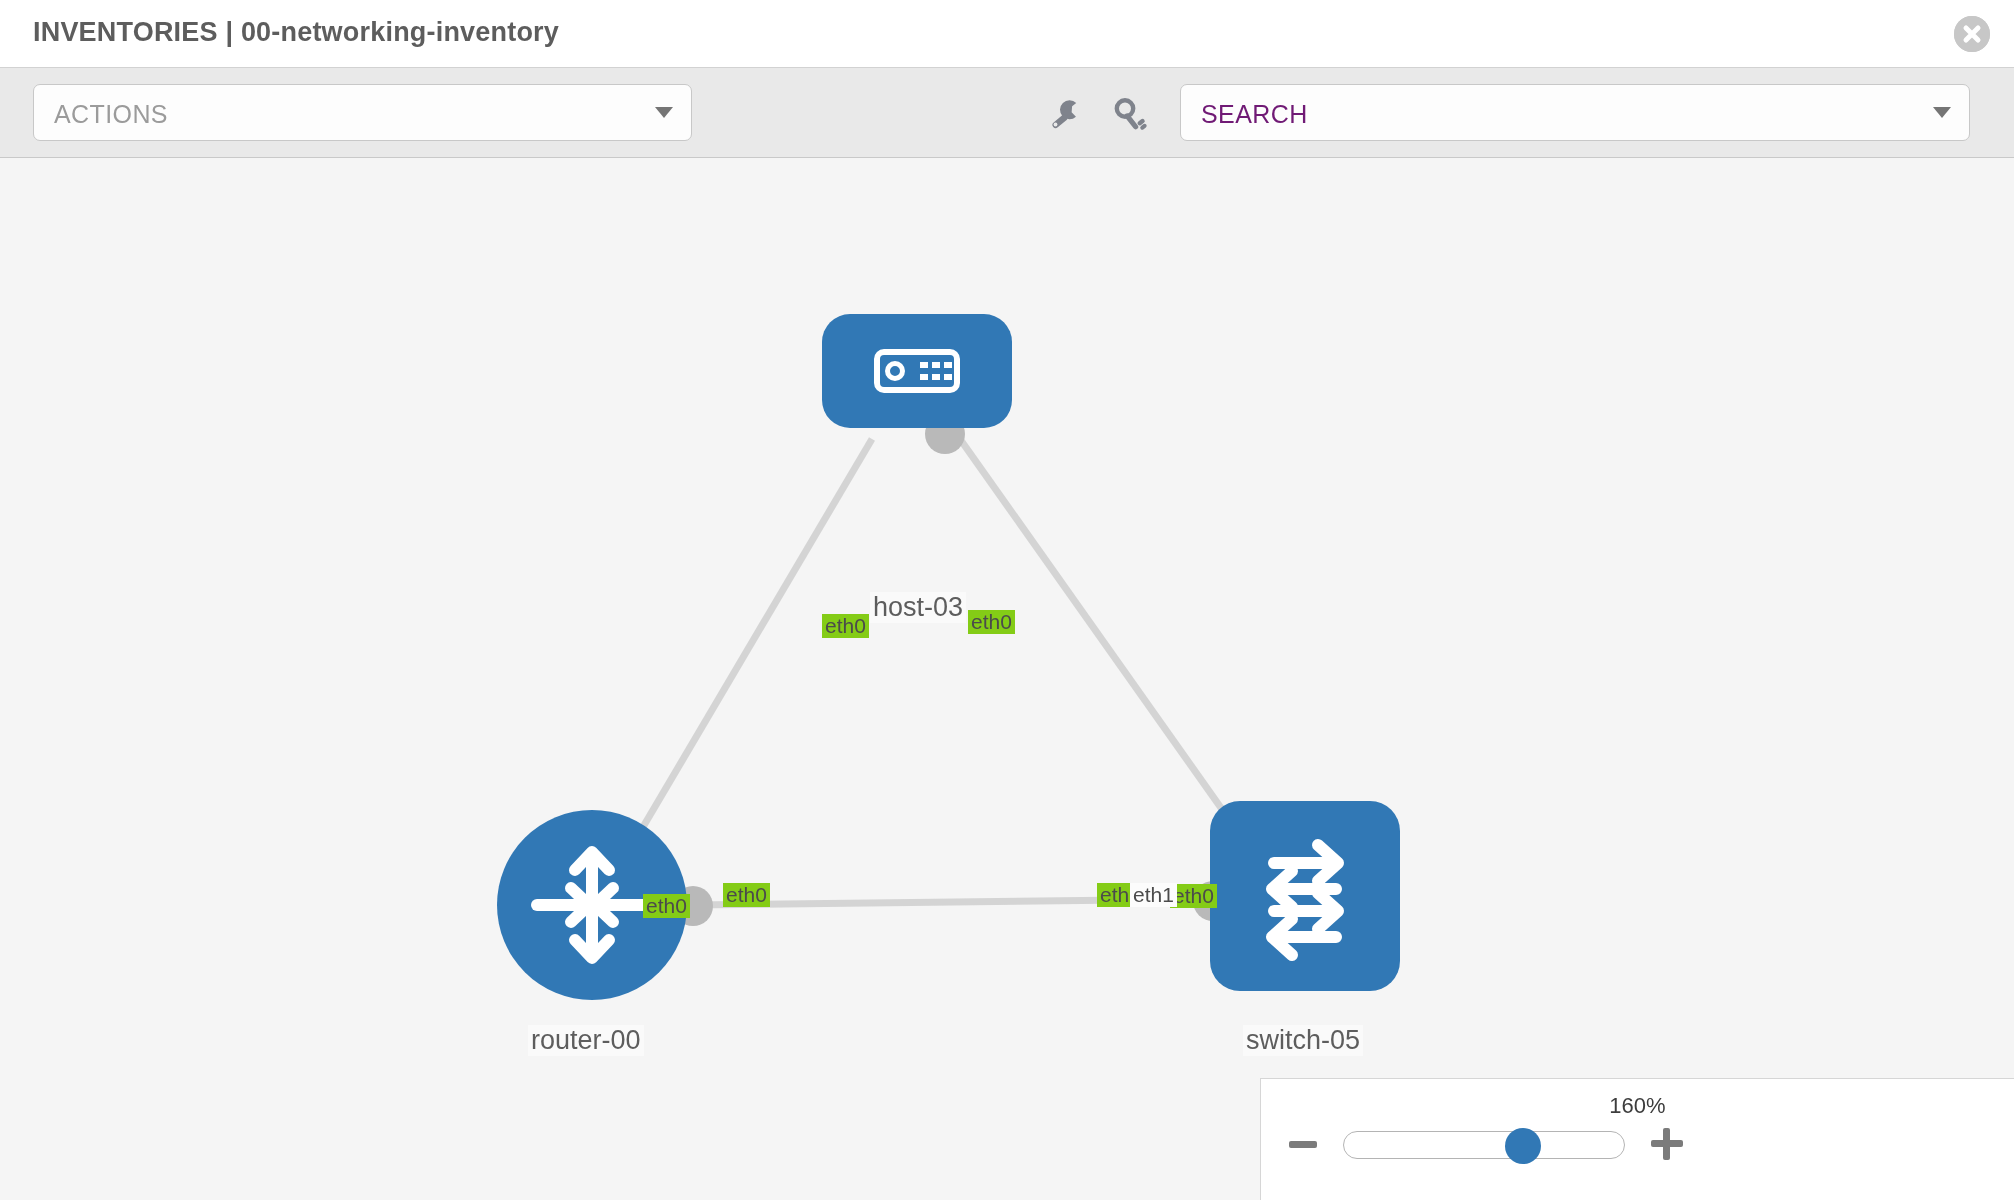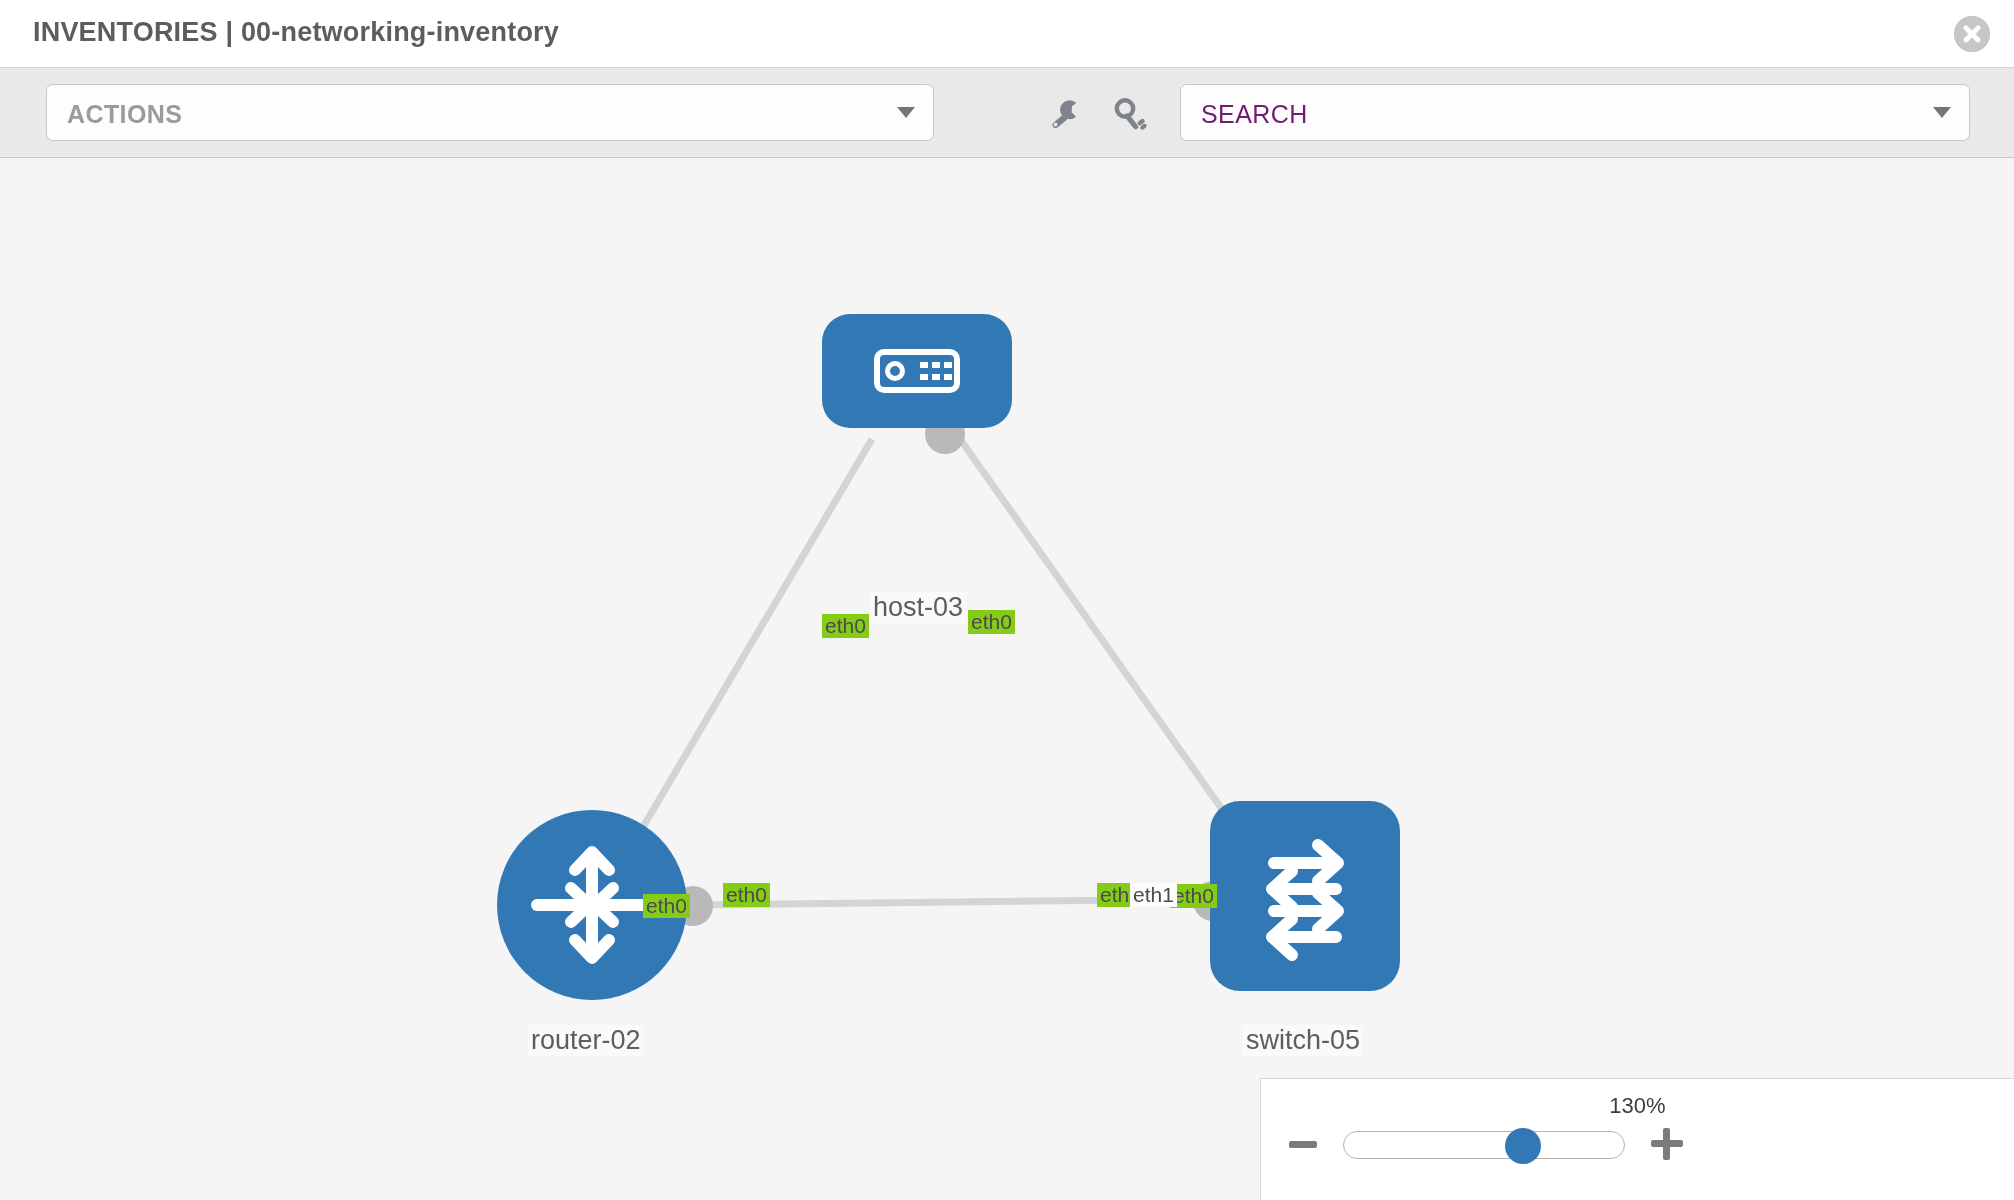--- a/index.html
+++ b/index.html
@@ -32,25 +32,25 @@
   .close-btn svg{display:block;}
 
   
   .toolbar{
     position:absolute;left:0;top:68px;width:2014px;height:90px;
     background:#e9e9e9;
     border-bottom:1px solid #c9c9c9;
     box-sizing:border-box;
   }
   .actions-select{
-    position:absolute;left:46px;top:16px;
-    width:888px;height:57px;
+    position:absolute;left:33px;top:16px;
+    width:659px;height:57px;
     background:#fdfdfd;
     border:1px solid #c8c8c8;border-radius:7px;
-    box-sizing:border-box;cursor:pointer;font-weight:bold;
+    box-sizing:border-box;cursor:pointer;
   }
   .actions-select .lbl{
     position:absolute;left:20px;top:15px;
     font-size:25px;color:#9b9b9b;letter-spacing:.4px;
   }
   .caret{
     position:absolute;right:18px;top:22px;
     width:0;height:0;
     border-left:9px solid transparent;
     border-right:9px solid transparent;
@@ -274,33 +274,33 @@
           <line x1="64" y1="110" x2="126" y2="110"></line>
           <polyline points="108,92 128,110 108,128" fill="none"></polyline>
 
           <line x1="126" y1="136" x2="64" y2="136"></line>
           <polyline points="82,118 62,136 82,154" fill="none"></polyline>
         </g>
       </svg>
     </div>
 
     <div class="node-label lbl-host">host-03</div>
-    <div class="node-label lbl-router">router-02</div>
+    <div class="node-label lbl-router">router-00</div>
     <div class="node-label lbl-switch">switch-05</div>
 
     <div class="port-label p-host-left">eth0</div>
     <div class="port-label p-host-right">eth0</div>
     <div class="port-label p-router-up">eth0</div>
     <div class="port-label p-switch-up">eth0</div>
     <div class="port-label p-router-right">eth0</div>
     <div class="port-label p-switch-left-a">eth</div>
     <div class="port-label p-switch-left-b">eth1</div>
 
     <div class="zoom-panel">
-      <div class="zoom-pct">130%</div>
+      <div class="zoom-pct">160%</div>
       <div class="zoom-row">
         <div class="zoom-minus"></div>
         <div class="zoom-track">
           <div class="zoom-thumb"></div>
         </div>
         <div class="zoom-plus"></div>
       </div>
     </div>
 
   </div>

